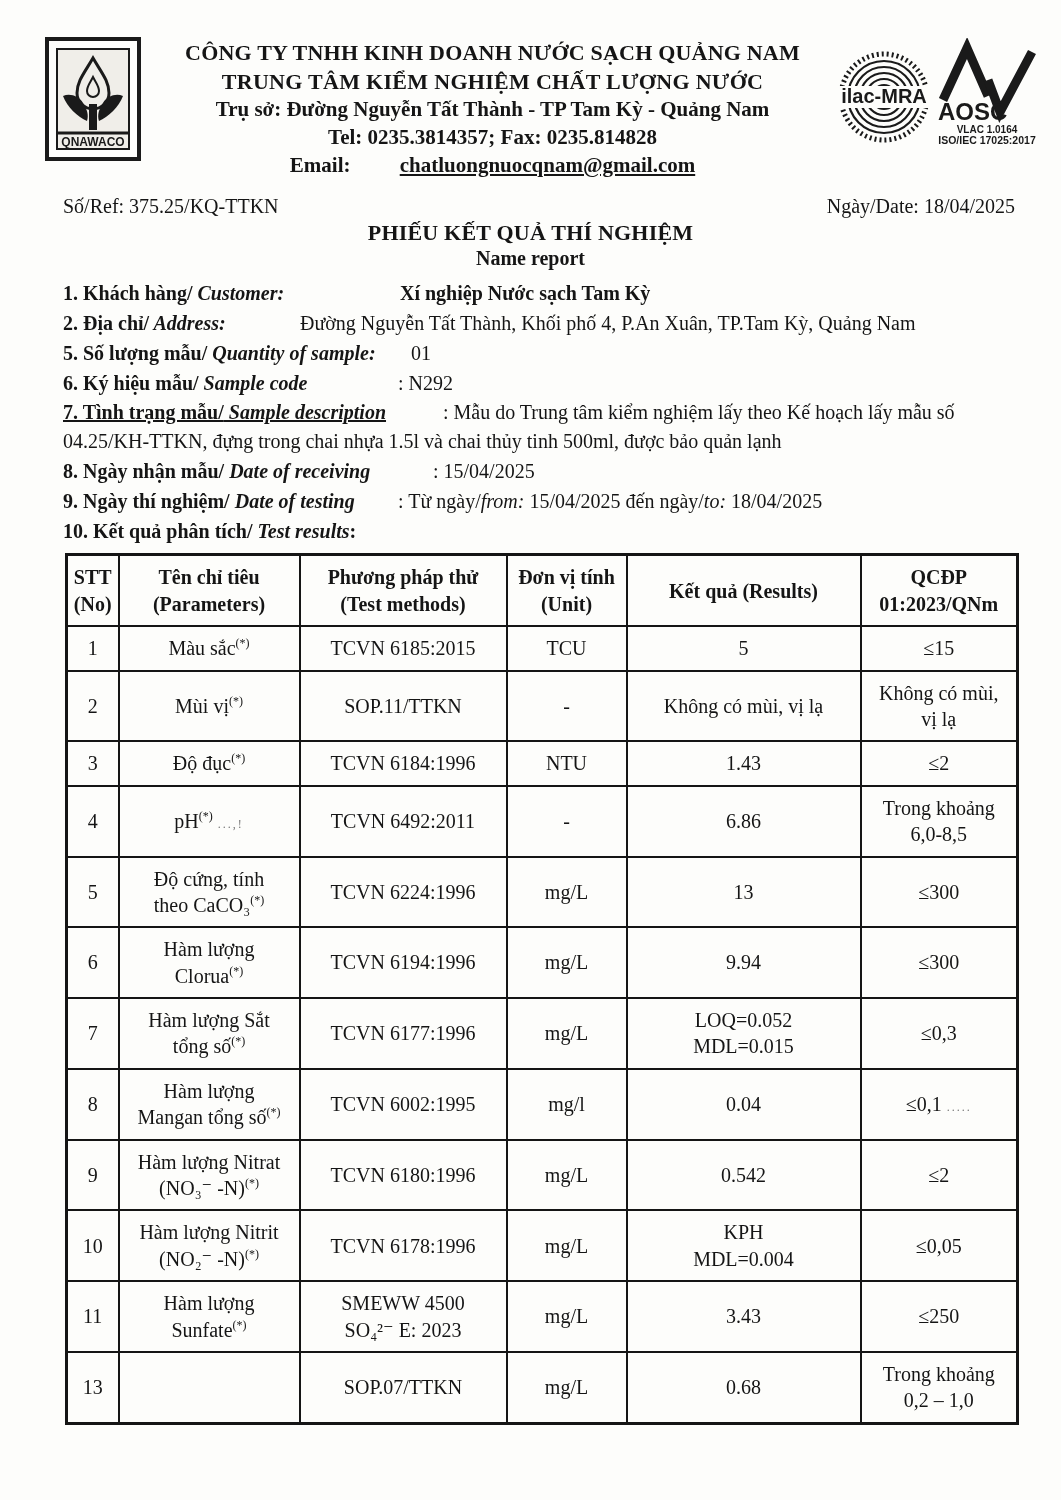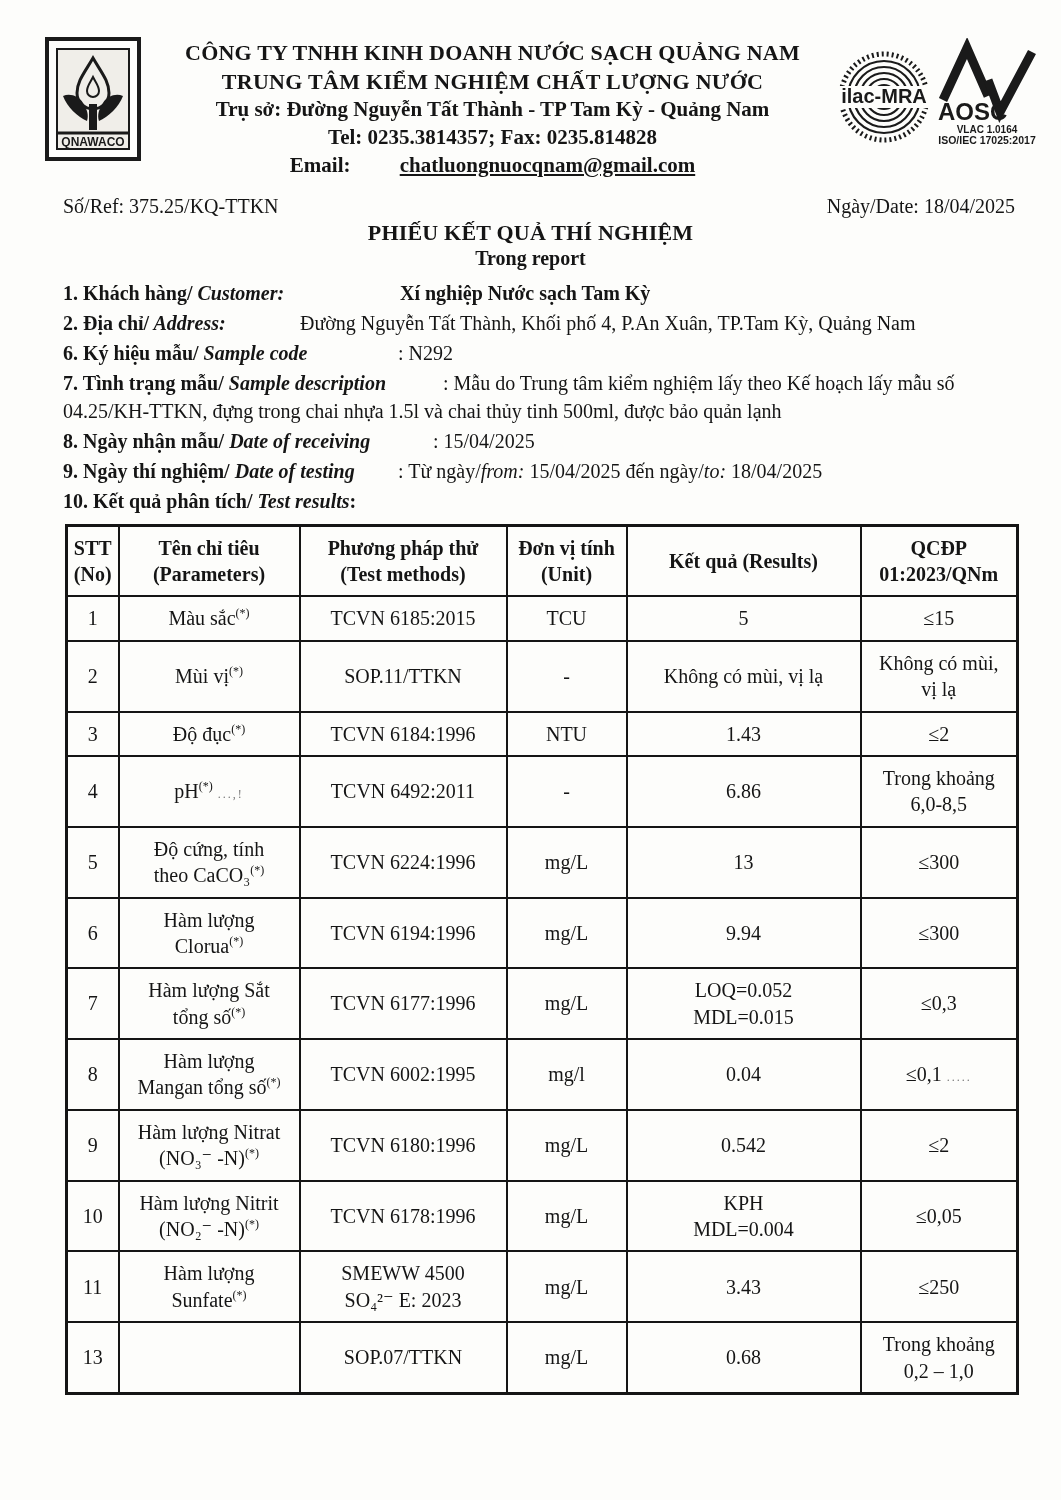--- a/index.html
+++ b/index.html
@@ -27,21 +27,21 @@
   
   .info { padding:8px 40px 0 63px; font-size:20px; line-height:1.44; }
   .info-line { margin:1px 0; }
   .ilabel { font-weight:700; display:inline-block; vertical-align:top; }
   .ilabel .en { font-style:italic; }
   .ivalue { font-weight:400; }
   .ivalue.bold { font-weight:700; }
   .it { font-style:italic; }
   .w1 { min-width:337px; } .w2 { min-width:237px; } .w3 { min-width:337px; }
   .w4 { min-width:340px; } .w5 { min-width:348px; } .w6 { min-width:335px; }
-  .w7 { min-width:380px; } .w8 { min-width:370px; } .w9 { min-width:335px; }
+  .w7 { min-width:380px;text-decoration:underline; } .w8 { min-width:370px; } .w9 { min-width:335px; }
   
   table.results {
     border-collapse:collapse; margin:8px 0 0 65px;
     border:3px solid #151515; table-layout:fixed; width:951px;
   }
   .results th, .results td {
     border:2px solid #151515; text-align:center; vertical-align:middle;
     font-size:20px; padding:8px 4px; white-space:pre-line; line-height:1.32;
   }
   .results th { font-weight:700; }
@@ -98,28 +98,31 @@
       </svg>
     </div>
   </div>
 
   <div class="meta-row">
     <span>Số/Ref: 375.25/KQ-TTKN</span>
     <span>Ngày/Date: 18/04/2025</span>
   </div>
 
   <div class="title">PHIẾU KẾT QUẢ THÍ NGHIỆM</div>
-  <div class="subtitle">Trong report</div>
+  <div class="subtitle">Name report</div>
 
   <div class="info">
     <div class="info-line">
       <span class="ilabel w1"><span>1. Khách hàng/</span><span class="en"> Customer:</span></span><span class="ivalue bold">Xí nghiệp Nước sạch Tam Kỳ</span>
     </div>
     <div class="info-line">
       <span class="ilabel w2"><span>2. Địa chỉ/</span><span class="en"> Address:</span></span><span class="ivalue">Đường Nguyễn Tất Thành, Khối phố 4, P.An Xuân, TP.Tam Kỳ, Quảng Nam</span>
+    </div>
+    <div class="info-line">
+      <span class="ilabel w5"><span>5. Số lượng mẫu/</span><span class="en"> Quantity of sample:</span></span><span class="ivalue">01</span>
     </div>
     <div class="info-line">
       <span class="ilabel w6"><span>6. Ký hiệu mẫu/</span><span class="en"> Sample code</span></span><span class="ivalue">: N292</span>
     </div>
     <div class="info-line">
       <span class="ilabel w7"><span>7. Tình trạng mẫu/</span><span class="en"> Sample description</span></span><span class="ivalue">: Mẫu do Trung tâm kiểm nghiệm lấy theo Kế hoạch lấy mẫu số 04.25/KH-TTKN, đựng trong chai nhựa 1.5l và chai thủy tinh 500ml, được bảo quản lạnh</span>
     </div>
     <div class="info-line">
       <span class="ilabel w8"><span>8. Ngày nhận mẫu/</span><span class="en"> Date of receiving</span></span><span class="ivalue">: 15/04/2025</span>
     </div>

